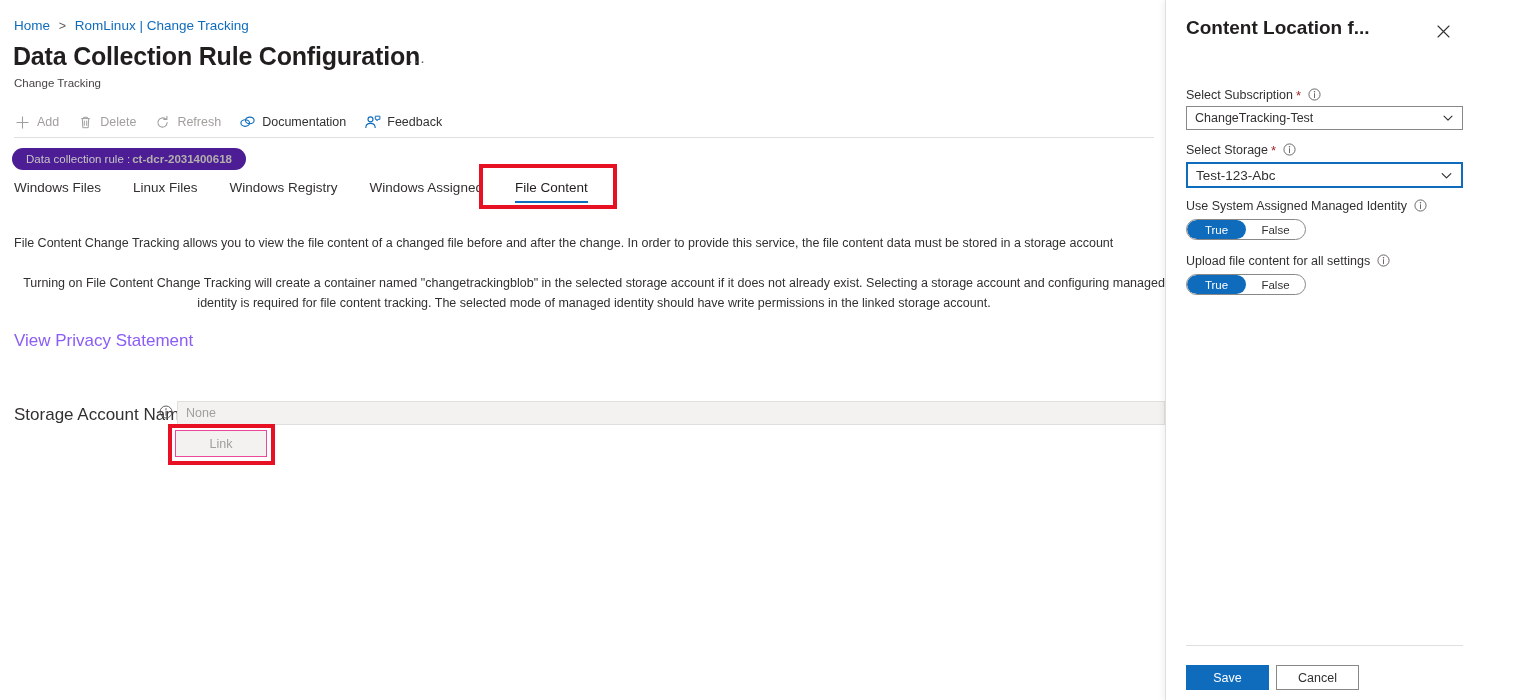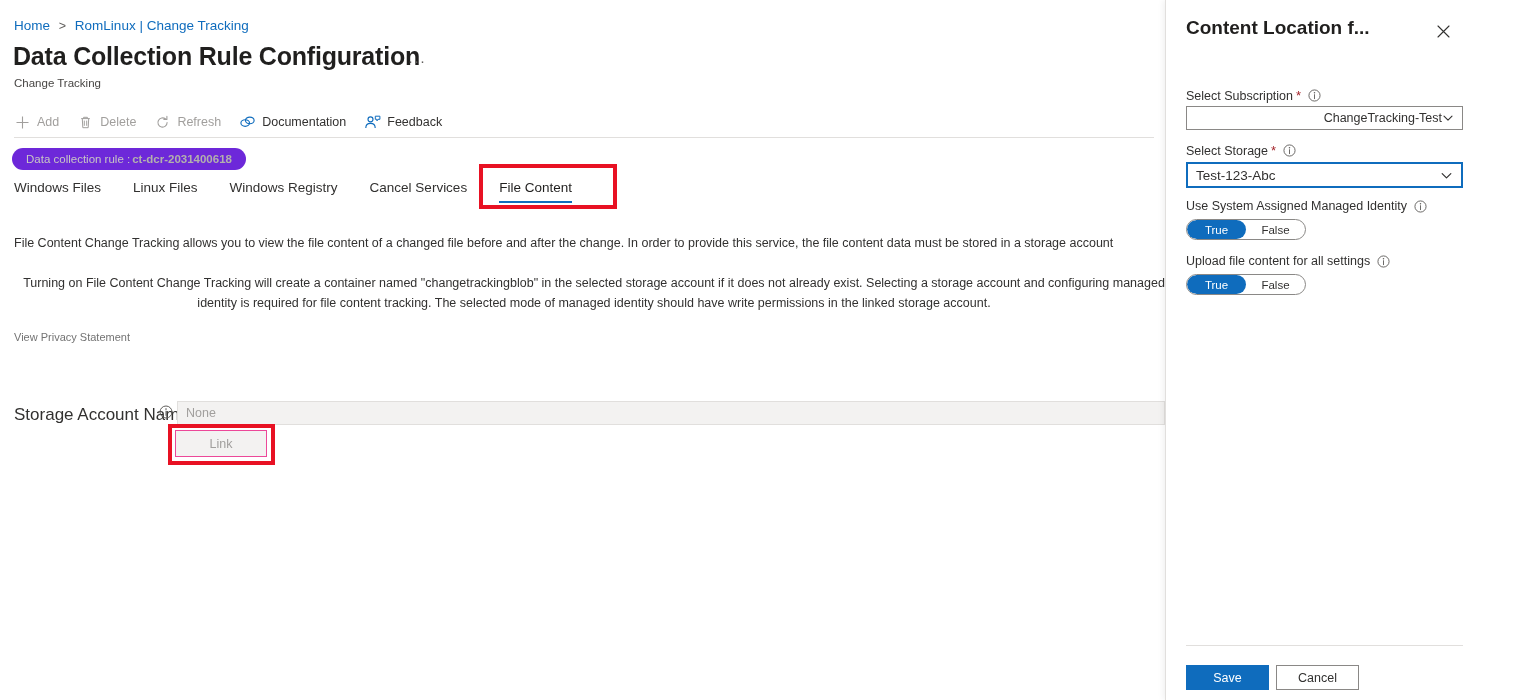--- a/index.html
+++ b/index.html
@@ -102,21 +102,21 @@
 
   
   #dcr-chip {
     position: absolute;
     left: 12px; top: 148px;
     height: 22px;
     padding: 0 14px;
     display: inline-flex;
     align-items: center;
     border-radius: 11px;
-    background: #6d28d9;
+    background: #4c1d95;
     font-size: 11.5px;
     color: #c8c6c4;
     white-space: nowrap;
   }
   #dcr-chip b { color: #b3b0ad; font-weight: bold; margin-left: 2px; }
 
   
   #tab-strip {
     position: absolute;
     left: 0; top: 180px;
@@ -165,22 +165,22 @@
     color: #323130;
     width: 1700px;
     white-space: nowrap;
   }
   #para-1 { top: 233px; }
   #para-2 { top: 273px; white-space: normal; width: 1160px; text-align: center; }
 
   #privacy-link {
     position: absolute;
     left: 14px; top: 331px;
-    font-size: 11px;
-    color: #737373;
+    font-size: 17px;
+    color: #8b5cf6;
     cursor: pointer;
     white-space: nowrap;
   }
 
   
   #storage-label {
     position: absolute;
     left: 14px; top: 405px;
     font-size: 17px;
     color: #323130;
@@ -250,40 +250,39 @@
     cursor: pointer;
   }
 
   .field-label {
     position: absolute;
     left: 20px;
     font-size: 12.5px;
     color: #323130;
     white-space: nowrap;
     display: flex;
-    align-items: center;
   }
   .req-star { color: #a4262c; margin-left: 3px; font-size: 13px; }
   .inline-info { margin-left: 7px; display: inline-flex; }
 
   .dropdown {
     position: absolute;
     left: 20px;
     width: 277px;
     height: 24px;
     box-sizing: border-box;
     background: #fff;
     display: flex;
     align-items: center;
     padding: 0 8px;
     font-size: 12.5px;
     color: #323130;
     cursor: pointer;
   }
-  .dropdown.normal  { border: 1px solid #8a8886; text-align: right; }
+  .dropdown.normal  { border: 1px solid #8a8886; }
   .dropdown.focused { border: 2px solid #0f6cbd; height: 26px; font-size: 13.5px; }
   .dropdown .dd-value { flex: 1; white-space: nowrap; overflow: hidden; }
   .dropdown .dd-chevron { flex: 0 0 auto; display: flex; align-items: center; }
 
   #label-subscription { top: 88px; }
   #dropdown-subscription { top: 106px; }
   #label-storage { top: 143px; }
   #dropdown-storage { top: 162px; }
   #label-msi { top: 199px; }
   #toggle-msi { top: 219px; }
@@ -416,21 +415,21 @@
 
   <div id="dcr-chip">
     <span>Data collection rule :</span>
     <b>ct-dcr-2031400618</b>
   </div>
 
   <div id="tab-strip">
     <div class="tab">Windows Files</div>
     <div class="tab">Linux Files</div>
     <div class="tab">Windows Registry</div>
-    <div class="tab">Cancel Services</div>
+    <div class="tab">Windows Assigned</div>
     <div class="tab active">File Content</div>
   </div>
 
   <div class="body-para" id="para-1">File Content Change Tracking allows you to view the file content of a changed file before and after the change. In order to provide this service, the file content data must be stored in a storage account</div>
   <div class="body-para" id="para-2">Turning on File Content Change Tracking will create a container named "changetrackingblob" in the selected storage account if it does not already exist. Selecting a storage account and configuring managed identity is required for file content tracking. The selected mode of managed identity should have write permissions in the linked storage account.</div>
   <div id="privacy-link">View Privacy Statement</div>
 
   <div id="storage-label">Storage Account Name</div>
   <span id="storage-info-icon">
     <svg width="14" height="14" viewBox="0 0 14 14">

